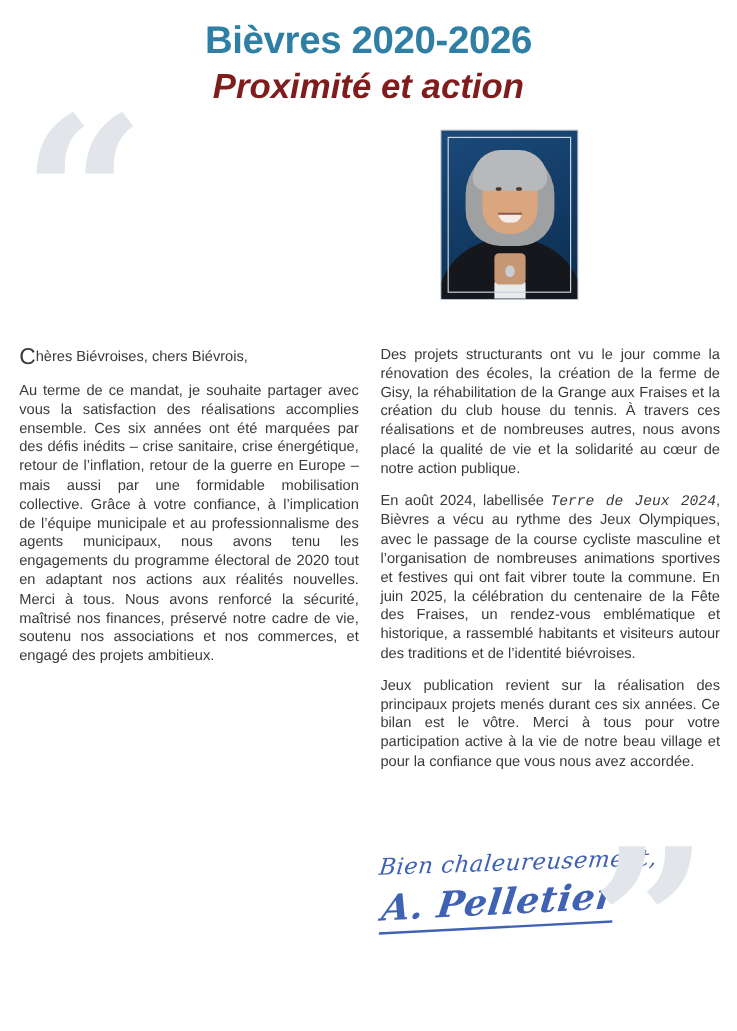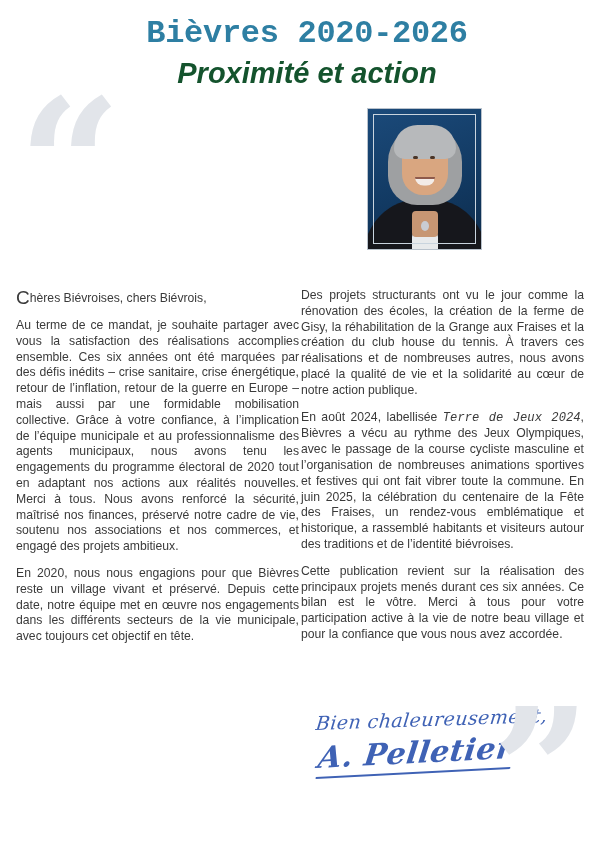--- a/index.html
+++ b/index.html
@@ -21,27 +21,26 @@
     text-align: center;
     padding-top: 16px;
   }
   .title {
     font-size: 32px;
     font-weight: bold;
     color: #2e7fa3;
     letter-spacing: -0.3px;
     line-height: 1.12;
     margin: 0;
-    font-family: Liberation Mono, monospace;
   }
   .subtitle {
     font-size: 29px;
     font-weight: bold;
     font-style: italic;
-    color: #14532d;
+    color: #7f1d1d;
     line-height: 1.2;
     margin: 4px 0 0 0;
   }
 
   
   .band {
     position: relative;
     height: 152px;
     margin-top: 12px;
   }
@@ -156,21 +155,21 @@
     border-radius: 50%;
   }
 
   
   .columns {
     position: absolute;
     top: 288px;
     left: 0;
     width: 614px;
     display: flex;
-    gap: 2px;
+    gap: 18px;
     padding: 0 16px;
     box-sizing: border-box;
   }
   .col {
     width: 283px;
     flex: 0 0 283px;
   }
   p.body {
     margin: 0 0 11px 0;
     font-size: 12.2px;
@@ -259,27 +258,26 @@
     <div class="p-necklace"></div>
     <div class="photo-inner-border"></div>
   </div>
 </div>
 
 <div class="columns">
 
   <div class="col">
     <p class="body salutation"><span class="dropcap">C</span><span>hères Biévroises, chers Biévrois,</span></p>
     <p class="body">Au terme de ce mandat, je souhaite partager avec vous la satisfaction des réalisations accomplies ensemble. Ces six années ont été marquées par des défis inédits – crise sanitaire, crise énergétique, retour de l’inflation, retour de la guerre en Europe – mais aussi par une formidable mobilisation collective. Grâce à votre confiance, à l’implication de l’équipe municipale et au professionnalisme des agents municipaux, nous avons tenu les engagements du programme électoral de 2020 tout en adaptant nos actions aux réalités nouvelles. Merci à tous. Nous avons renforcé la sécurité, maîtrisé nos finances, préservé notre cadre de vie, soutenu nos associations et nos commerces, et engagé des projets ambitieux.</p>
-    <p class="body">En 2020, nous nous engagions pour que Bièvres reste un village vivant et préservé. Depuis cette date, notre équipe met en œuvre nos engagements dans les différents secteurs de la vie municipale, avec toujours cet objectif en tête.</p>
   </div>
 
   <div class="col">
     <p class="body">Des projets structurants ont vu le jour comme la rénovation des écoles, la création de la ferme de Gisy, la réhabilitation de la Grange aux Fraises et la création du club house du tennis. À travers ces réalisations et de nombreuses autres, nous avons placé la qualité de vie et la solidarité au cœur de notre action publique.</p>
     <p class="body"><span>En août 2024, labellisée </span><span class="ital">Terre de Jeux 2024</span><span>, Bièvres a vécu au rythme des Jeux Olympiques, avec le passage de la course cycliste masculine et l’organisation de nombreuses animations sportives et festives qui ont fait vibrer toute la commune. En juin 2025, la célébration du centenaire de la Fête des Fraises, un rendez-vous emblématique et historique, a rassemblé habitants et visiteurs autour des traditions et de l’identité biévroises.</span></p>
-    <p class="body">Cette publication revient sur la réalisation des principaux projets menés durant ces six années. Ce bilan est le vôtre. Merci à tous pour votre participation active à la vie de notre beau village et pour la confiance que vous nous avez accordée.</p>
+    <p class="body">Jeux publication revient sur la réalisation des principaux projets menés durant ces six années. Ce bilan est le vôtre. Merci à tous pour votre participation active à la vie de notre beau village et pour la confiance que vous nous avez accordée.</p>
   </div>
 
 </div>
 
 <div class="signature">
   <div class="sig-line">Bien chaleureusement,</div>
   <div class="sig-name">A. Pelletier</div>
   <div class="quote-close">”</div>
 </div>
 

